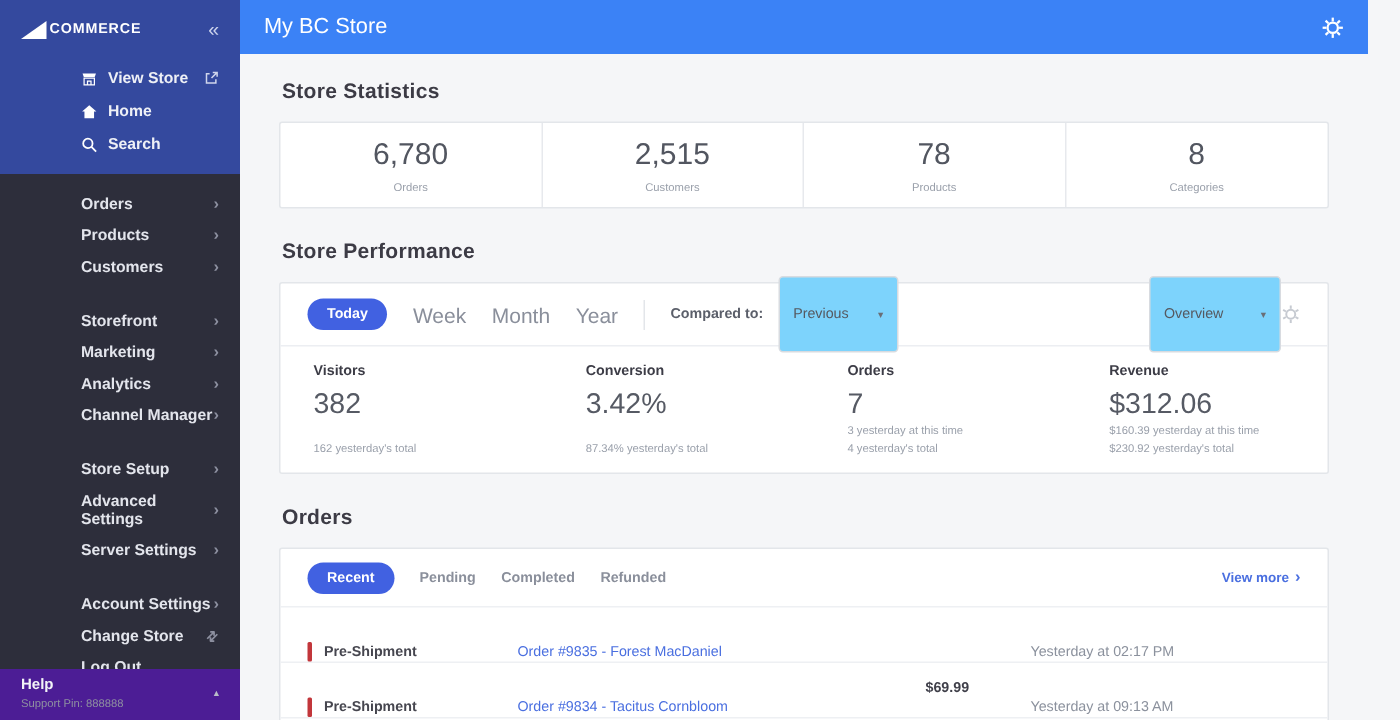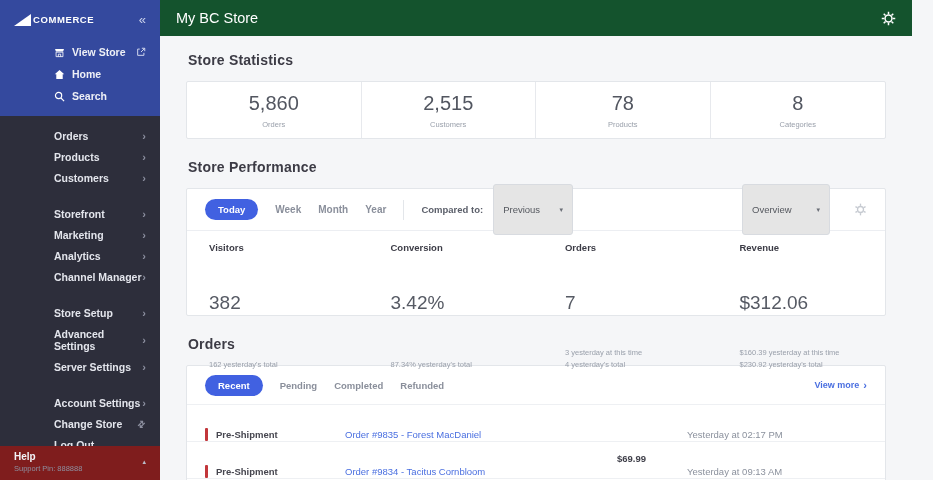--- a/index.html
+++ b/index.html
@@ -16,56 +16,56 @@
   .logo-text { font-size:9.5px; font-weight:bold; letter-spacing:.6px; color:#fff; line-height:1; margin-bottom:1px; }
   .collapse { font-size:13px; color:#ccd3ec; cursor:pointer; line-height:1; }
   .sb-item { display:flex; align-items:center; padding:5px 14px; font-size:10.5px; font-weight:600; color:#eef0f6; cursor:pointer;margin-left:40px; }
   .sb-ic { width:18px; display:inline-flex; align-items:center; }
   .sb-right-ic { margin-left:auto; display:inline-flex; }
   .sb-dark { padding-top:10px; }
   .sb-group { margin-bottom:15px; }
   .sb-item.dark { color:#e3e5ec; padding:4px 14px 5px; }
   .chev { margin-left:auto; color:#8d90a0; font-size:11px; line-height:1; }
   .swap-ic { margin-left:auto; color:#8d90a0; font-size:9px; line-height:1; transform:rotate(-45deg); }
-  .sb-help { position:absolute; bottom:0; left:0; right:0; background:#7f1d1d; display:flex; align-items:center; justify-content:space-between; padding:5px 14px 7px; cursor:pointer; }
+  .sb-help { position:absolute; bottom:0; left:0; right:0; background:#4c1d95; display:flex; align-items:center; justify-content:space-between; padding:5px 14px 7px; cursor:pointer; }
   .help-label { font-size:10px; font-weight:600; color:#f2f3f7; }
   .help-pin { font-size:7.5px; color:#8e90a0; margin-top:2px; }
   .help-caret { color:#b9bcc8; font-size:7px; }
 
   
   main { flex:1; display:flex; flex-direction:column; min-width:0; }
-  header { flex:0 0 36px; height:36px; background:#14532d; display:flex; align-items:center; justify-content:space-between; padding:0 16px; }
+  header { flex:0 0 36px; height:36px; background:#3b82f6; display:flex; align-items:center; justify-content:space-between; padding:0 16px; }
   .h-title { color:#fff; font-size:14.5px; }
   .h-gear { display:inline-flex; cursor:pointer; }
   .content { flex:1; padding:16px 26px 0 26px; overflow:hidden; }
   h2.section { font-size:14px; font-weight:600; color:#3c3b45; margin:0 0 13px 2px; letter-spacing:.2px; }
   h2.section.later { margin-top:20px; }
   .card { background:#fff; border:1px solid #e3e6ea; border-radius:2px; }
 
   
   .stats { display:grid; grid-template-columns:1fr 1fr 1fr 1fr; height:58px; }
   .stat-cell { display:flex; flex-direction:column; align-items:center; justify-content:center; border-right:1px solid #e7e9ed; }
   .stat-cell:last-child { border-right:none; }
   .stat-value { font-size:20px; color:#525660; }
   .stat-label { font-size:7.5px; color:#9aa0ab; margin-top:5px; }
 
   
   .perf-toolbar { height:42px; display:flex; align-items:center; padding:0 18px; border-bottom:1px solid #eceef2; }
   .pill { background:#4161e1; color:#fff; font-size:9.5px; font-weight:600; padding:5px 13px; border-radius:13px; cursor:pointer; }
-  .time-tab { font-size:10px; color:#8a8f9b; margin-left:17px; font-weight:700; cursor:pointer;text-align:center; }
+  .time-tab { font-size:14px; color:#8a8f9b; margin-left:17px; font-weight:400; cursor:pointer;text-align:center; }
   .vdiv { width:1px; height:20px; background:#e3e6ea; margin:0 17px; }
   .cmp-label { font-size:9.5px; color:#5b5f6a; font-weight:600; margin-right:10px; }
-  .select { display:flex; align-items:center; justify-content:space-between; border:1px solid #d8dbe0; border-radius:3px; padding:19px 9px; font-size:9.5px; color:#55585f; background:#e5e5e5; cursor:pointer; }
+  .select { display:flex; align-items:center; justify-content:space-between; border:1px solid #d8dbe0; border-radius:3px; padding:19px 9px; font-size:9.5px; color:#55585f; background:#7dd3fc; cursor:pointer; }
   .select .caret { font-size:7px; margin-left:10px; color:#6a6e76; }
   .select.compared { min-width:80px; }
   .spacer { flex:1; }
-  .select.view { min-width:88px; margin-right:24px; }
+  .select.view { min-width:88px; margin-right:0; }
   .perf-gear { display:inline-flex; cursor:pointer; }
   .metrics { display:grid; grid-template-columns:26% 25% 25% 24%; height:84px; padding:11px 0 12px; }
-  .metric { display:flex; flex-direction:column; padding-left:22px;gap:33px; }
+  .metric { display:flex; flex-direction:column; padding-left:22px; }
   .metric-label { font-size:9.5px; font-weight:700; color:#3c3c46; }
   .metric-value { font-size:19px; color:#565a64; margin-top:6px; }
   .metric-subs { margin-top:auto; font-size:7.5px; color:#9aa0ab; line-height:1.55; }
 
   
   .order-tabs { height:38px; display:flex; align-items:center; padding:0 18px; }
   .order-tab { font-size:9.5px; color:#8a8f9b; font-weight:600; margin-left:17px; cursor:pointer; }
   .view-more { margin-left:auto; color:#4a6fe0; font-size:9px; font-weight:700; display:flex; align-items:center; gap:4px; cursor:pointer; }
   .view-more .vm-arrow { font-size:11px; line-height:1; }
   .order-row { display:grid; grid-template-columns:140px 1fr 60px 190px; align-items:center; height:37px; border-top:1px solid #eef0f3; padding:0 18px; }
@@ -214,21 +214,21 @@
           <circle cx="10" cy="10" r="4.6" fill="none" stroke="#fff" stroke-width="2"></circle>
         </svg>
       </span>
     </header>
 
     <div class="content">
 
       <h2 class="section">Store Statistics</h2>
       <div class="card stats">
         <div class="stat-cell">
-          <div class="stat-value">5,860</div>
+          <div class="stat-value">6,780</div>
           <div class="stat-label">Orders</div>
         </div>
         <div class="stat-cell">
           <div class="stat-value">2,515</div>
           <div class="stat-label">Customers</div>
         </div>
         <div class="stat-cell">
           <div class="stat-value">78</div>
           <div class="stat-label">Products</div>
         </div>

